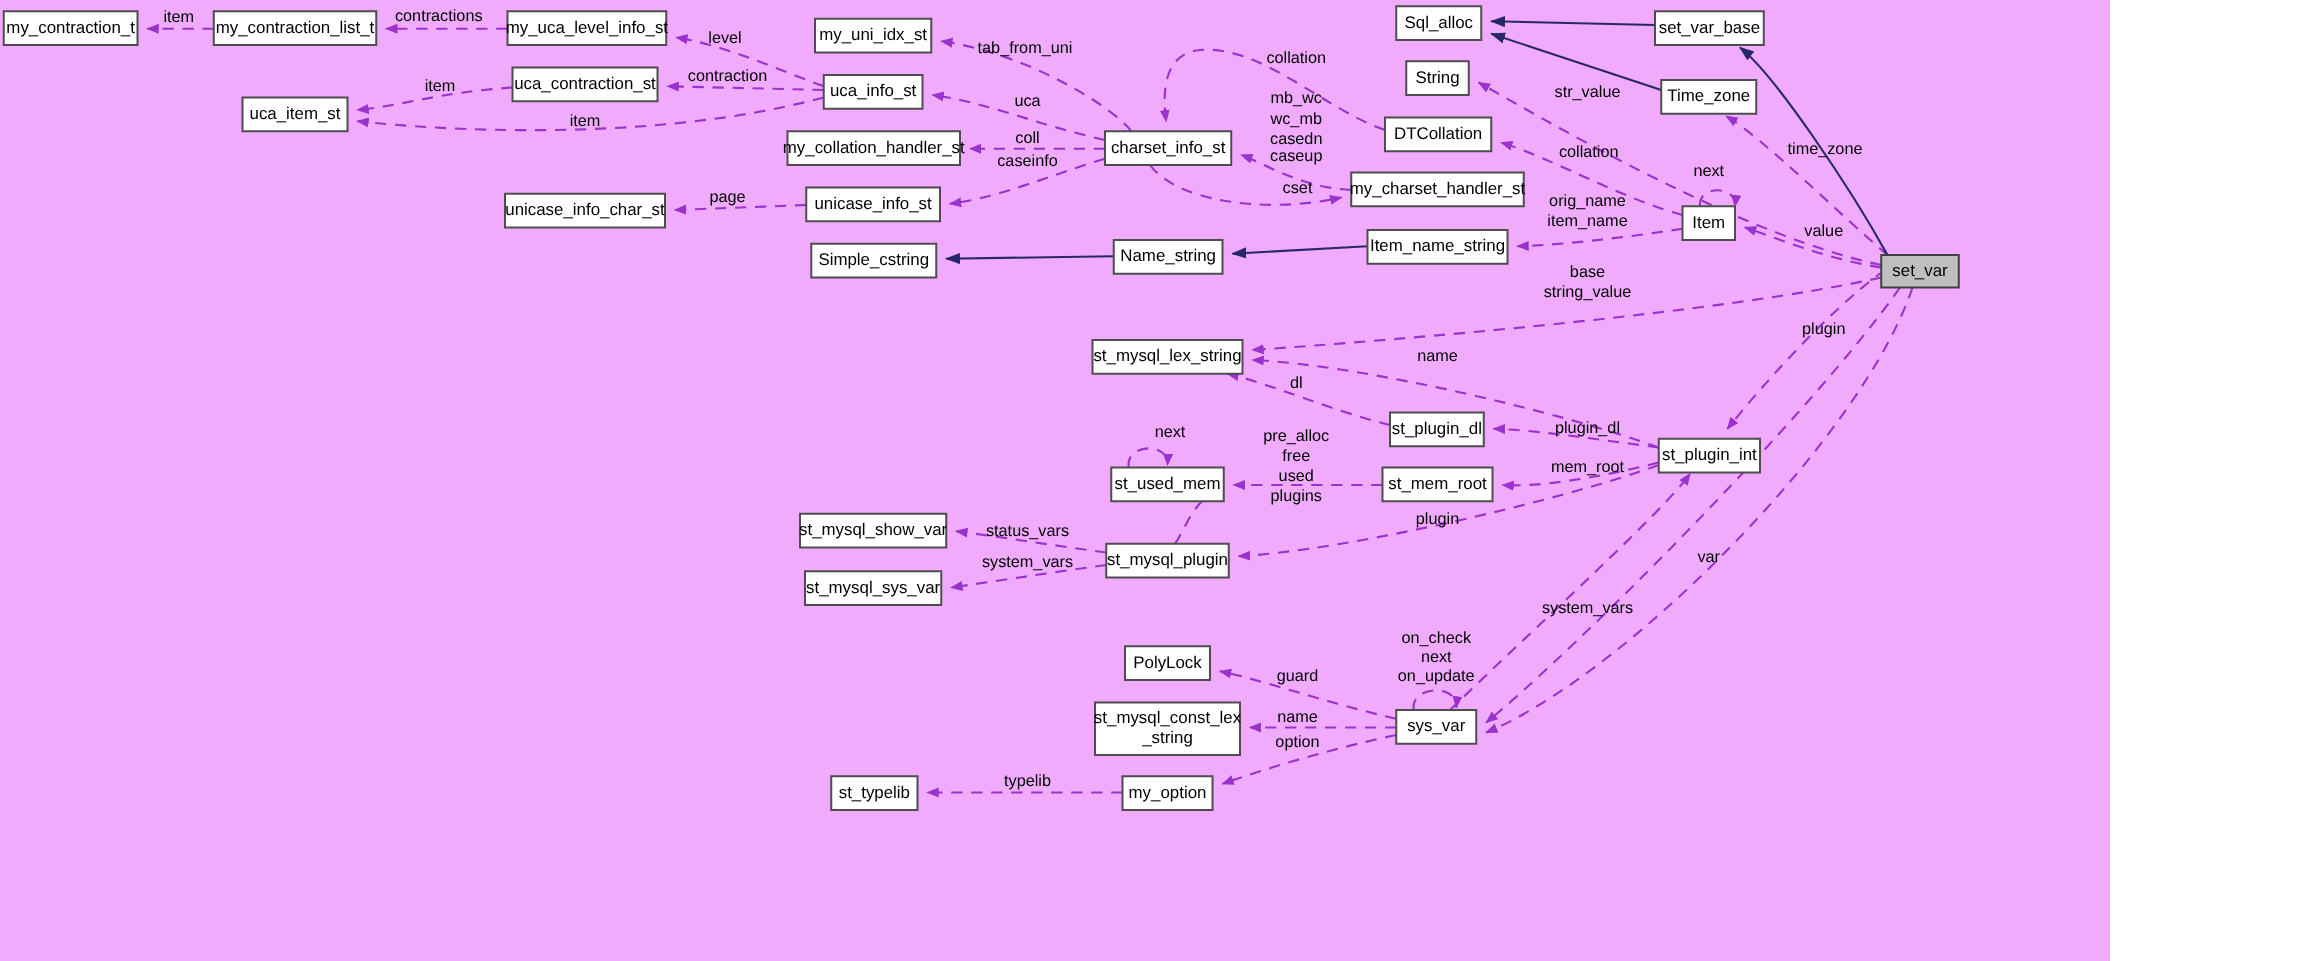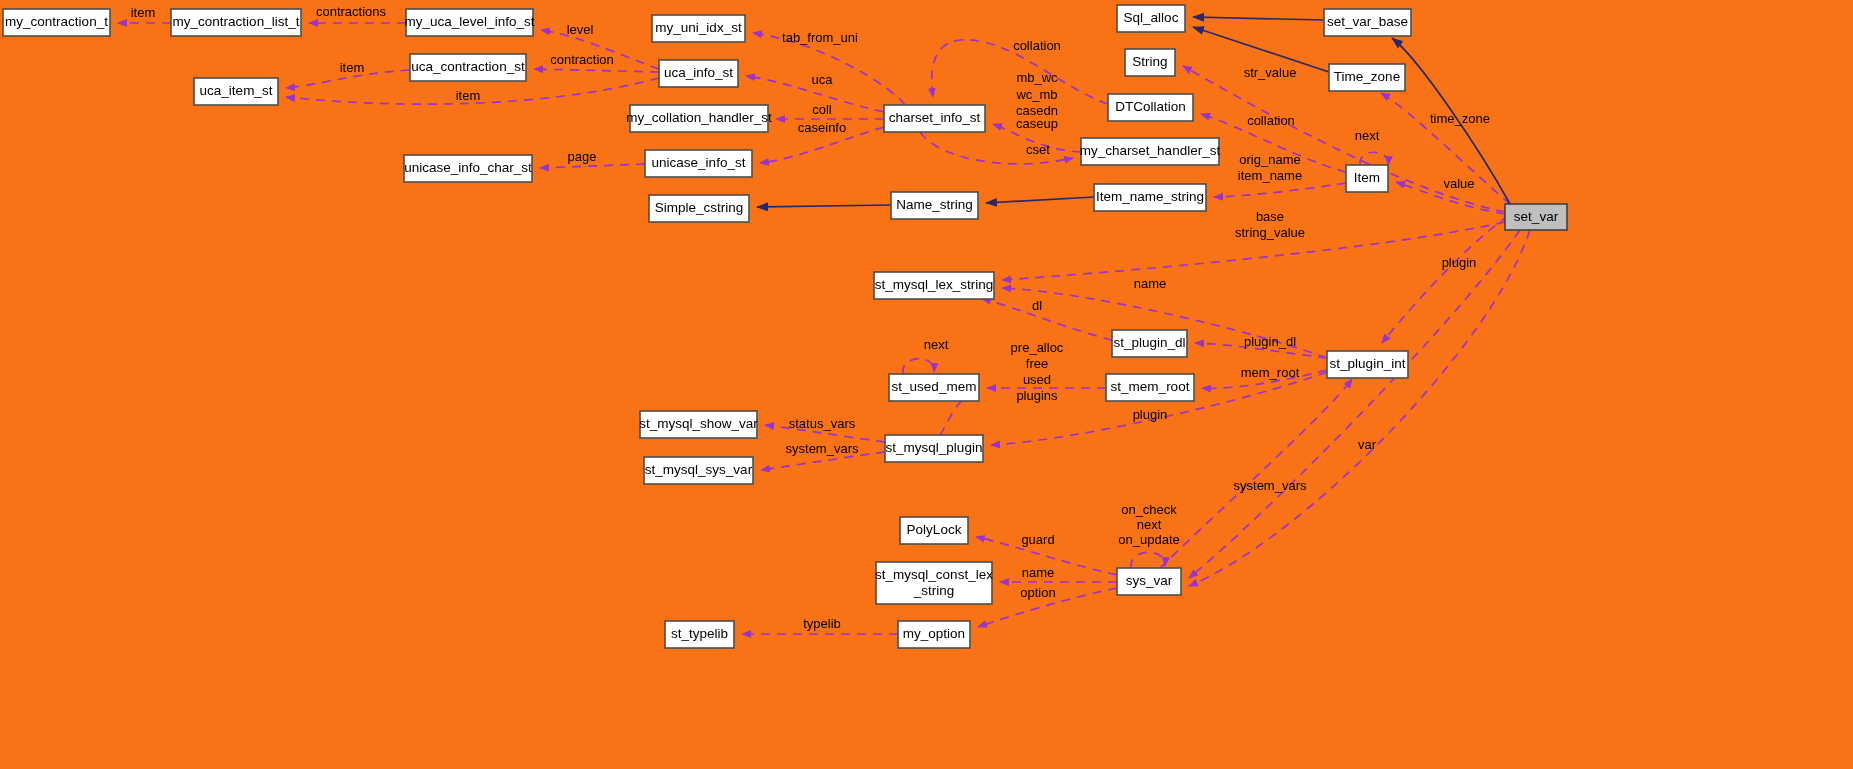--- a/index.html
+++ b/index.html
@@ -1,17 +1,17 @@
 <!DOCTYPE html>
 <html><head>
 <meta charset="utf-8">
 <style>
   html,body{margin:0;padding:0;background:#ffffff;}
   body{font-family:"Liberation Sans","DejaVu Sans",sans-serif;}
-  #diagram-root{position:relative;width:1853px;height:769px;background:#f97316;overflow:hidden;}
+  #diagram-root{position:relative;width:1688px;height:769px;background:#f0abfc;overflow:hidden;}
   svg#graph{position:absolute;left:0;top:0;width:1853px;height:769px;}
   .node-rect{fill:#ffffff;stroke:#4d4d4d;stroke-width:1.6;}
   .node-rect.highlight{fill:#bfbfbf;stroke:#404040;stroke-width:1.6;}
   .node-label{font-family:"Liberation Sans","DejaVu Sans",sans-serif;font-size:13.5px;fill:#000000;text-anchor:middle;dominant-baseline:middle;}
   .edge-usage{fill:none;stroke:#9a32cd;stroke-width:1.7;stroke-dasharray:9 7;}
   .edge-inherit{fill:none;stroke:#27286b;stroke-width:1.7;}
   .arrow-usage{fill:#9a32cd;stroke:none;}
   .arrow-inherit{fill:#27286b;stroke:none;}
   .edge-label{font-family:"Liberation Sans","DejaVu Sans",sans-serif;font-size:13px;fill:#000000;text-anchor:middle;dominant-baseline:middle;}
 </style>

